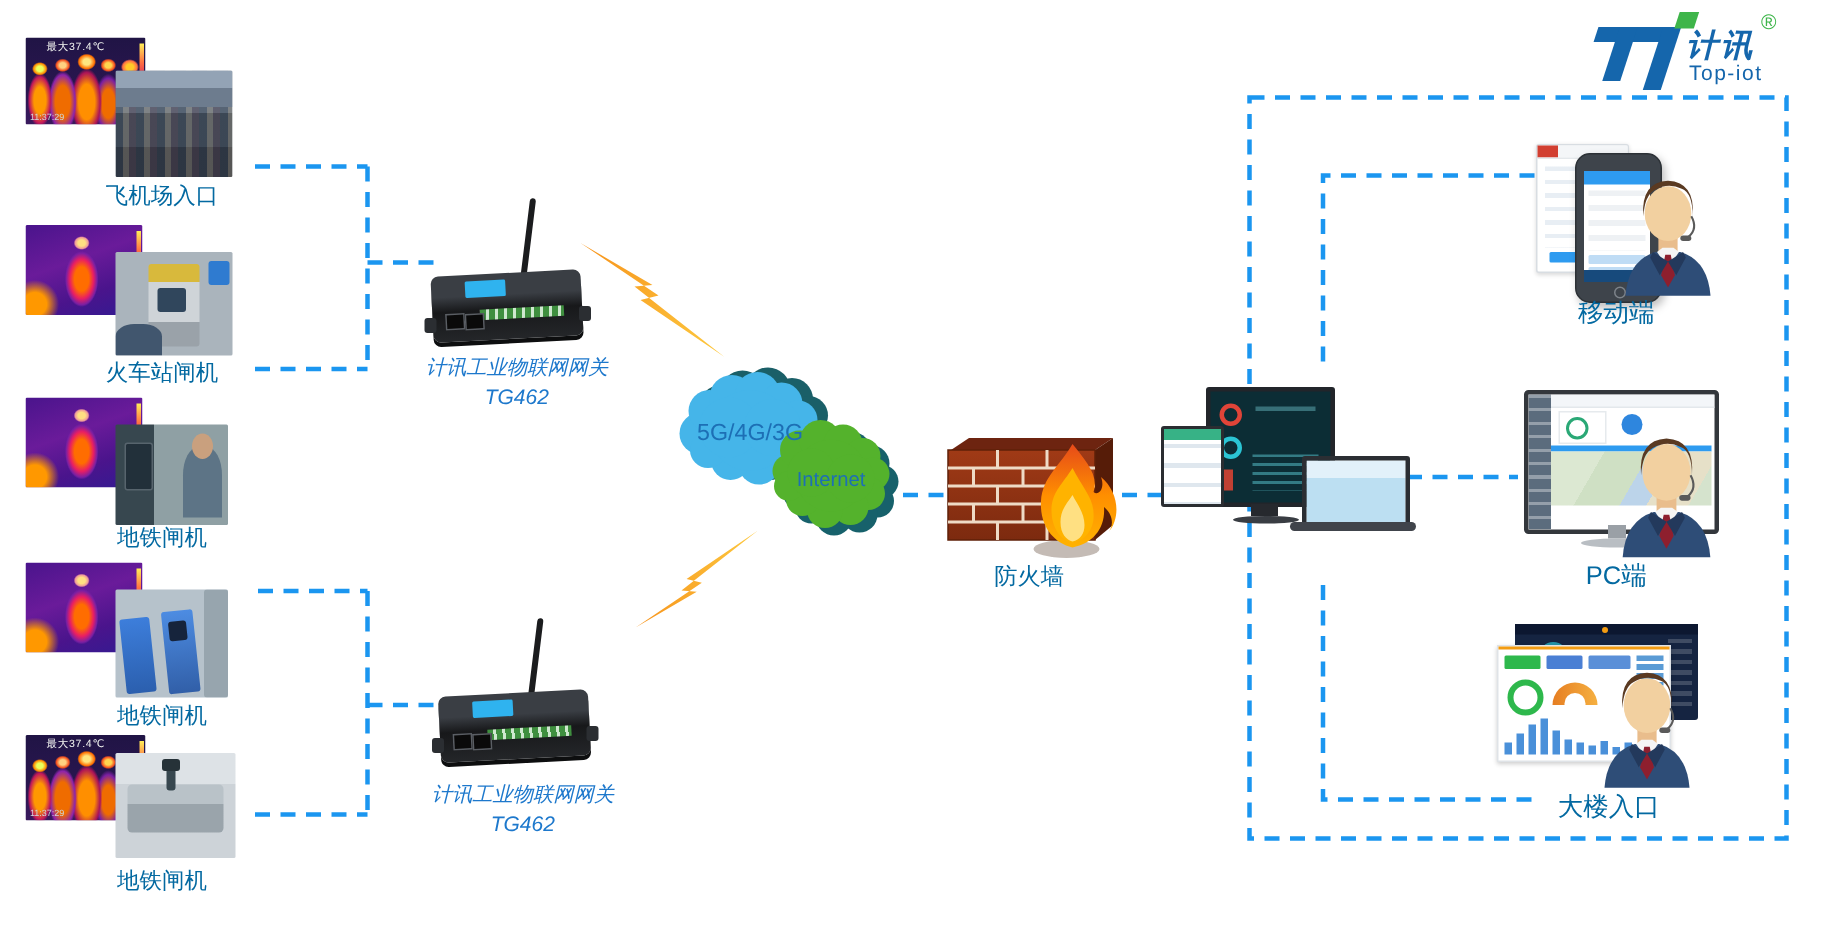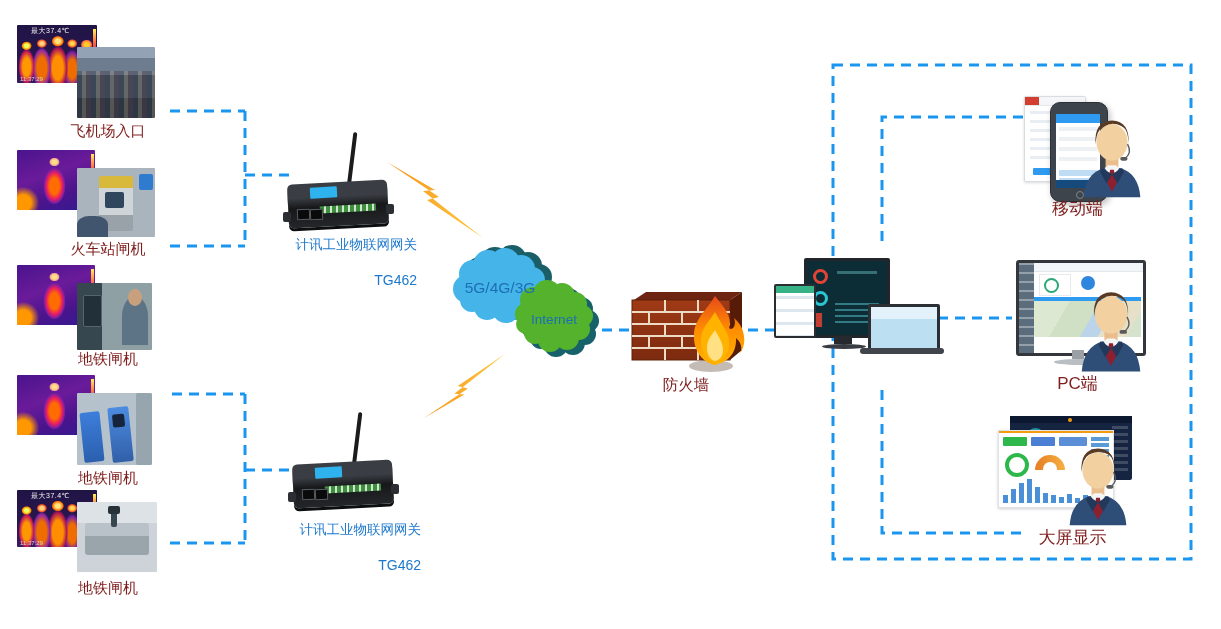--- a/index.html
+++ b/index.html
@@ -2,21 +2,21 @@
 <html><head>
 <meta charset="utf-8">
 <style>
   html,body{margin:0;padding:0;background:#fff;}
   #canvas{position:relative;width:1221px;height:629px;background:#fff;overflow:hidden;
           font-family:"Liberation Sans","DejaVu Sans",sans-serif;}
   .abs{position:absolute;}
   
   #wires{position:absolute;left:0;top:0;width:1221px;height:629px;z-index:1;}
   
-  .lbl{position:absolute;color:#7f1d1d;font-size:15px;text-align:center;z-index:3;line-height:1.2;}
+  .lbl{position:absolute;color:#0369a1;font-size:15px;text-align:center;z-index:3;line-height:1.2;}
   .lbl.big{font-size:17px;}
   
   .thermal{position:absolute;z-index:2;border-radius:1px;overflow:hidden;}
   .thermal .t-max{position:absolute;top:1px;left:14px;right:2px;color:#f4f6f2;font-size:7px;letter-spacing:.5px;white-space:nowrap;}
   .thermal .t-time{position:absolute;bottom:1px;left:3px;color:#cfd8dc;font-size:6px;}
   .thermal .t-scale{position:absolute;top:4px;bottom:4px;right:1px;width:3px;
      background:linear-gradient(180deg,#ffee58,#ff7043,#d81b60,#7b1fa2,#283593);}
   .th-crowd{background:
      radial-gradient(ellipse 7px 6px at 12% 36%,#eaff5c 0 30%,#ff8a00 60%,transparent 75%),
      radial-gradient(ellipse 10px 22px at 12% 72%,#ff9800 0 40%,#c2185b 70%,transparent 82%),
@@ -46,23 +46,23 @@
   
   .gw{position:absolute;width:106px;height:102px;z-index:2;}
   .gw .ant{position:absolute;left:62px;top:0;width:4px;height:56px;background:#1b1c1e;border-radius:3px;transform:rotate(7deg);}
   .gw .body{position:absolute;left:0;top:50px;width:100px;height:44px;border-radius:5px;transform:rotate(-3deg);
      background:linear-gradient(180deg,#3a3e44 0 32%,#17181a 55%,#242629);box-shadow:0 3px 0 #0d0e0f;}
   .gw .sticker{position:absolute;left:22px;top:55px;width:27px;height:11px;background:#2fb3ef;border-radius:1px;transform:rotate(-3deg);}
   .gw .strip{position:absolute;left:32px;top:73px;width:56px;height:7px;transform:rotate(-3deg);
      background:repeating-linear-gradient(90deg,#3f8f3f 0 4px,#cfe8cf 4px 6px);}
   .gw .port{position:absolute;top:77px;width:11px;height:9px;background:#0a0a0a;border:1px solid #5a5e64;transform:rotate(-3deg);}
   .gw .ear{position:absolute;top:80px;width:8px;height:10px;background:#2b2e32;border-radius:2px;}
-  .gw-label{position:absolute;text-align:right;color:#1d78cc;z-index:3;}
+  .gw-label{position:absolute;text-align:center;color:#1d78cc;z-index:3;font-style:italic;}
   .gw-label .l1{font-size:13.5px;}
-  .gw-label .l2{font-size:14px;margin-top:18px;}
+  .gw-label .l2{font-size:14px;margin-top:2px;}
   
   .fw-wrap{position:absolute;left:628px;top:288px;z-index:2;}
   .flame{position:absolute;left:56px;top:6px;z-index:3;}
   
   .plat{position:absolute;left:770px;top:250px;width:180px;height:105px;z-index:3;}
   .mon-frame{position:absolute;border:3px solid #22252a;border-radius:2px;background:#0c2d35;}
   .lm{position:absolute;left:4px;top:34px;width:38px;height:50px;border:2px solid #2a2d31;background:#fff;
       border-radius:2px;}
   .lm .scr{position:absolute;inset:0;background:
       linear-gradient(#37b286 0 7px,transparent 7px),
@@ -175,20 +175,30 @@
       <path d="M170 111 H245 M170 246 H245 M245 111 V246 M245 175 H291"></path>
       <path d="M172 394 H245 M170 543 H245 M245 394 V543 M245 470 H293"></path>
       <path d="M602 330 H634 M748 330 H782"></path>
       <path d="M1023 117 H882 V247"></path>
       <path d="M938 318 H1012"></path>
       <path d="M882 390 V533 H1024"></path>
       <rect x="833" y="65" width="358" height="494"></rect>
     </g>
   </svg>
 
+  <div class="logo">
+    <div class="tbar" style="left:6px;top:12px;width:28px;height:10px;"></div>
+    <div class="tstem" style="left:16px;top:12px;width:12px;height:36px;"></div>
+    <div class="tbar" style="left:32px;top:12px;width:26px;height:10px;"></div>
+    <div class="tstem" style="left:44px;top:12px;width:12px;height:42px;"></div>
+    <div class="gdot" style="left:60px;top:2px;width:13px;height:11px;"></div>
+    <div class="cn">计讯</div>
+    <div class="reg">®</div>
+    <div class="en">Top-iot</div>
+  </div>
 
   <div class="thermal th-crowd" style="left:17px;top:25px;width:80px;height:58px;">
     <div class="t-max">最大37.4℃</div>
     <div class="t-time">11:37:29</div>
     <div class="t-scale"></div>
   </div>
   <div class="photo ph1" style="left:77px;top:47px;width:78px;height:71px;"></div>
   <div class="lbl" style="left:48px;top:122px;width:120px;">飞机场入口</div>
 
   <div class="thermal th-person" style="left:17px;top:150px;width:78px;height:60px;">
@@ -441,15 +451,15 @@
         <i style="height:9px"></i>
           <i style="height:5px"></i>
           <i style="height:8px"></i>
           <i style="height:4px"></i>
       </div>
     </div>
     <svg class="bman" style="left:68px;top:28px;" width="64" height="82" viewBox="0 0 70 88">
         <use href="#bman-sym"></use>
       </svg>
   </div>
-  <div class="lbl big" style="left:1000px;top:528px;width:145px;">大屏显示</div>
+  <div class="lbl big" style="left:1000px;top:528px;width:145px;">大楼入口</div>
 
 </div>
 
 </body></html>

